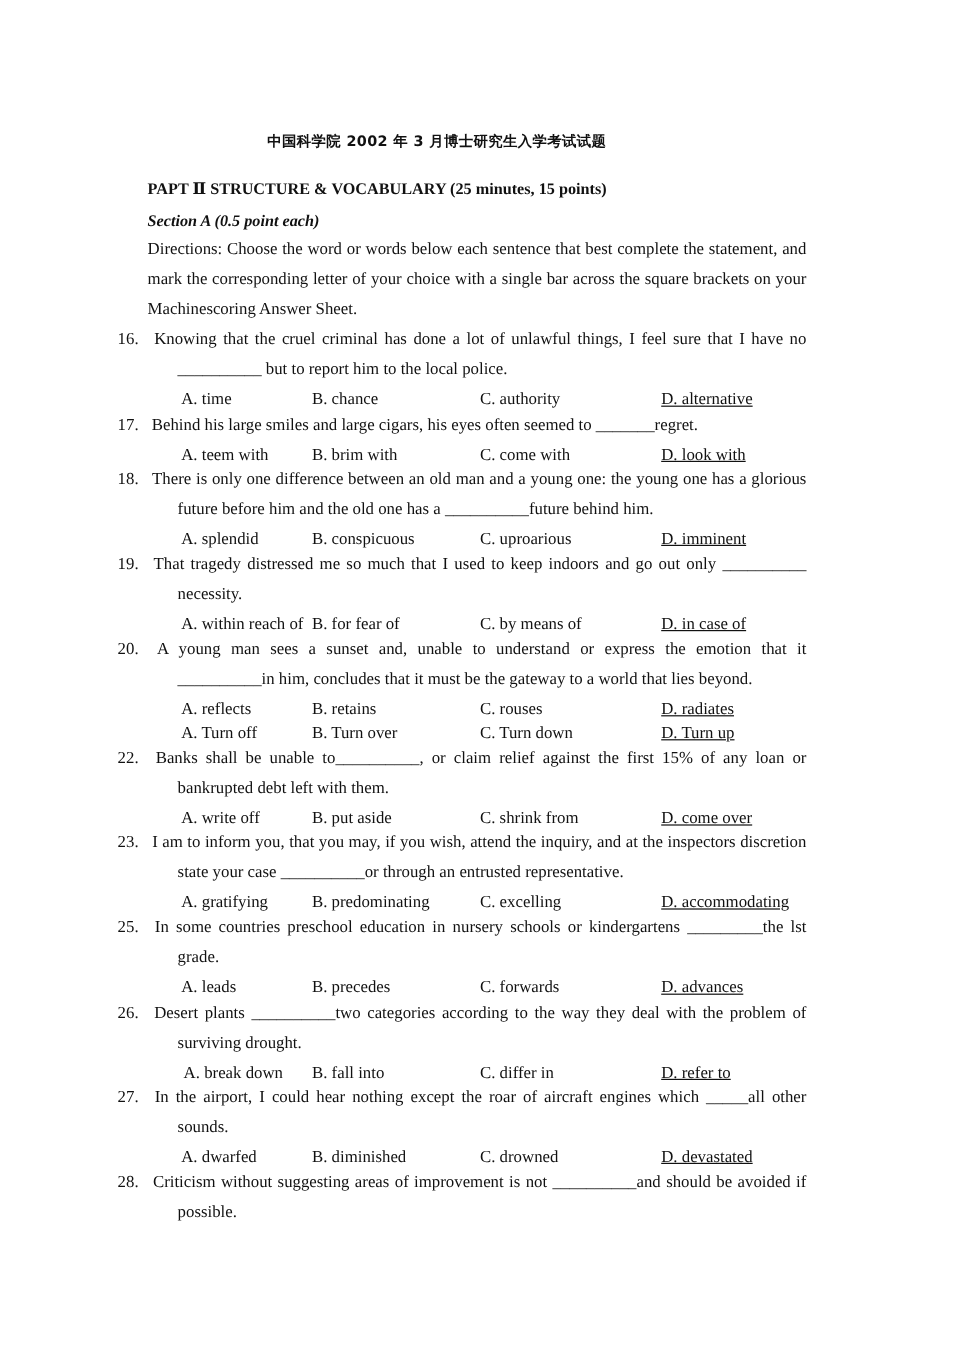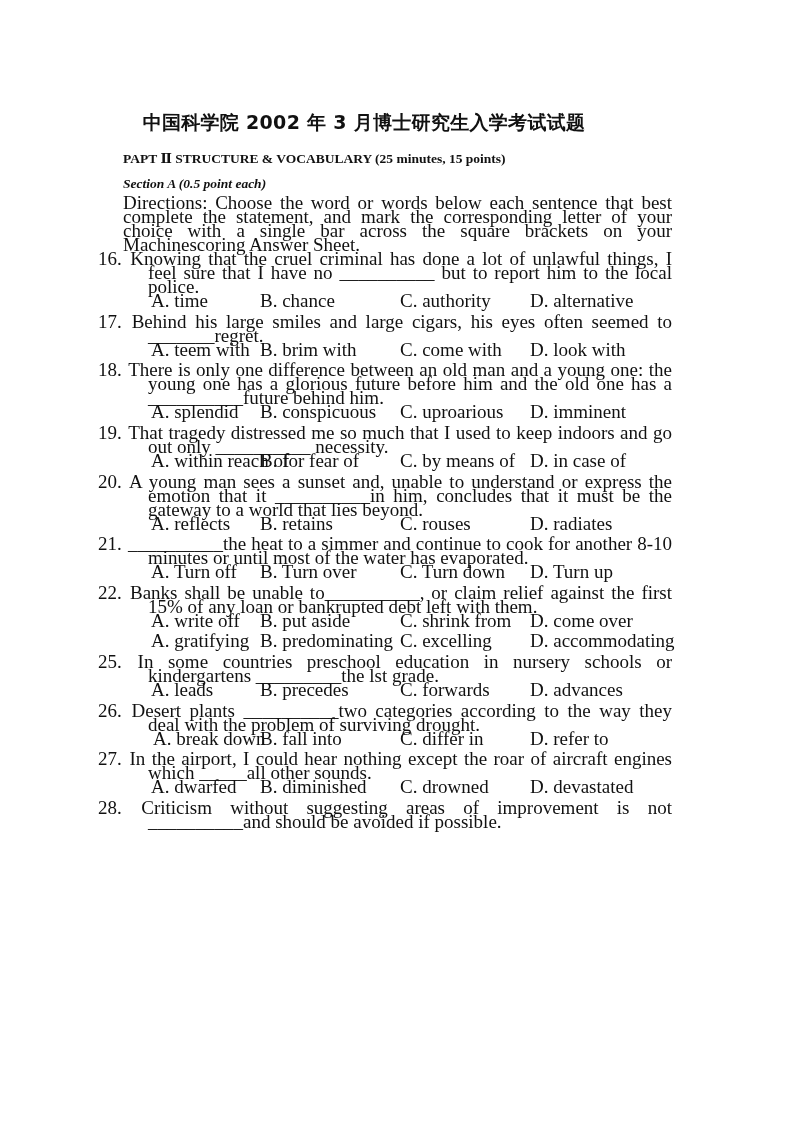--- a/index.html
+++ b/index.html
@@ -14,21 +14,21 @@
       overflow: hidden;
       color: #111111;
       font-family: "Liberation Serif", "DejaVu Serif", serif;
     }
     .title {
       position: absolute;
       left: 0;
       width: 728px;
       top: 110px;
       text-align: center;
-      font-size: 19px;
+      font-size: 12px;
       font-weight: bold;
       font-family: "DejaVu Sans", "Liberation Sans", sans-serif;
       letter-spacing: 0.3px;
     }
     .part-heading {
       position: absolute;
       left: 123px;
       top: 150px;
       font-size: 13.5px;
       font-weight: bold;
@@ -41,22 +41,22 @@
       font-size: 13.5px;
       font-weight: bold;
       white-space: nowrap;
       font-style: italic;
     }
     .body-block {
       position: absolute;
       left: 123px;
       top: 196px;
       width: 549px;
-      font-size: 19px;
-      line-height: 14px;
+      font-size: 14px;
+      line-height: 25px;
     }
     .directions {
       text-align: justify;
       text-align-last: left;
       margin: 0;
     }
     .question {
       margin: 0;
     }
     .q-stem {
@@ -74,21 +74,21 @@
       height: 20.65px;
       white-space: nowrap;
     }
     .opt {
       position: absolute;
       top: 0;
     }
     .opt.a { left: 28px; }
     .opt.b { left: 137px; }
     .opt.c { left: 277px; }
-    .opt.d { left: 407px; }
+    .opt.d { left: 428px; text-decoration: underline; }
     .opt.a.shift { left: 30px; }
   </style>
 </head>
 <body>
 
 <div class="title">中国科学院 2002 年 3 月博士研究生入学考试试题</div>
 <div class="part-heading">PAPT Ⅱ STRUCTURE &amp; VOCABULARY (25 minutes, 15 points)</div>
 <div class="section-heading">Section A (0.5 point each)</div>
 
 <div class="body-block">
@@ -138,40 +138,40 @@
     <div class="q-stem"><span class="q-num">20.</span> <span>A young man sees a sunset and, unable to understand or express the emotion that it __________in him, concludes that it must be the gateway to a world that lies beyond.</span></div>
     <div class="options">
       <span class="opt a">A. reflects</span>
       <span class="opt b">B. retains</span>
       <span class="opt c">C. rouses</span>
       <span class="opt d">D. radiates</span>
     </div>
   </div>
 
   <div class="question">
-    <div class="q-stem"><span class="q-num">21.</span> <span>__________the heat to a simmer and continue to cook for another 8-10 minutes or until most of the water has evaporated.</span></div>
     <div class="options">
       <span class="opt a">A. Turn off</span>
       <span class="opt b">B. Turn over</span>
       <span class="opt c">C. Turn down</span>
       <span class="opt d">D. Turn up</span>
     </div>
   </div>
 
   <div class="question">
     <div class="q-stem"><span class="q-num">22.</span> <span>Banks shall be unable to__________, or claim relief against the first 15% of any loan or bankrupted debt left with them.</span></div>
     <div class="options">
       <span class="opt a">A. write off</span>
       <span class="opt b">B. put aside</span>
       <span class="opt c">C. shrink from</span>
       <span class="opt d">D. come over</span>
     </div>
   </div>
 
   <div class="question">
+    <div class="q-stem"><span class="q-num">23.</span> <span>I am to inform you, that you may, if you wish, attend the inquiry, and at the inspectors discretion state your case __________or through an entrusted representative.</span></div>
   </div>
 
   <div class="question">
     <div class="options">
       <span class="opt a">A. gratifying</span>
       <span class="opt b">B. predominating</span>
       <span class="opt c">C. excelling</span>
       <span class="opt d">D. accommodating</span>
     </div>
   </div>

